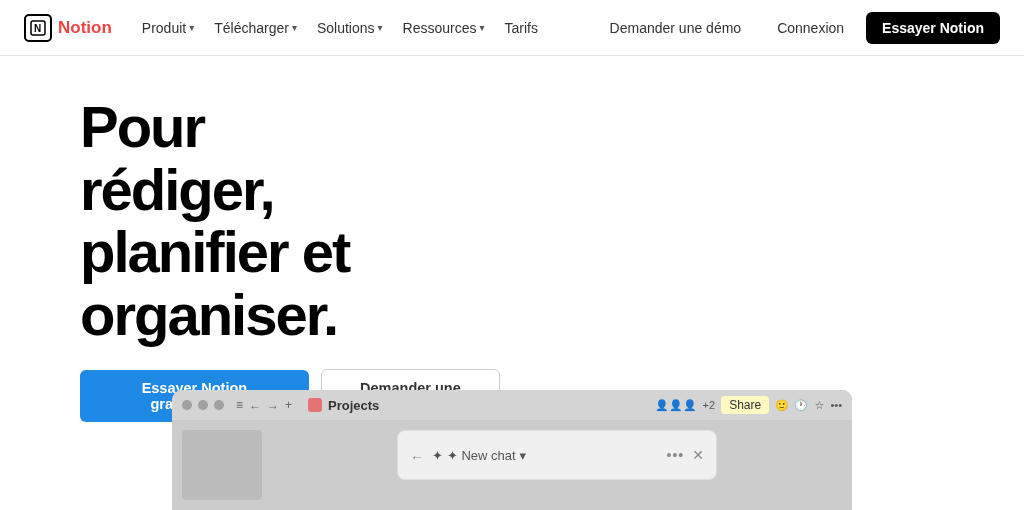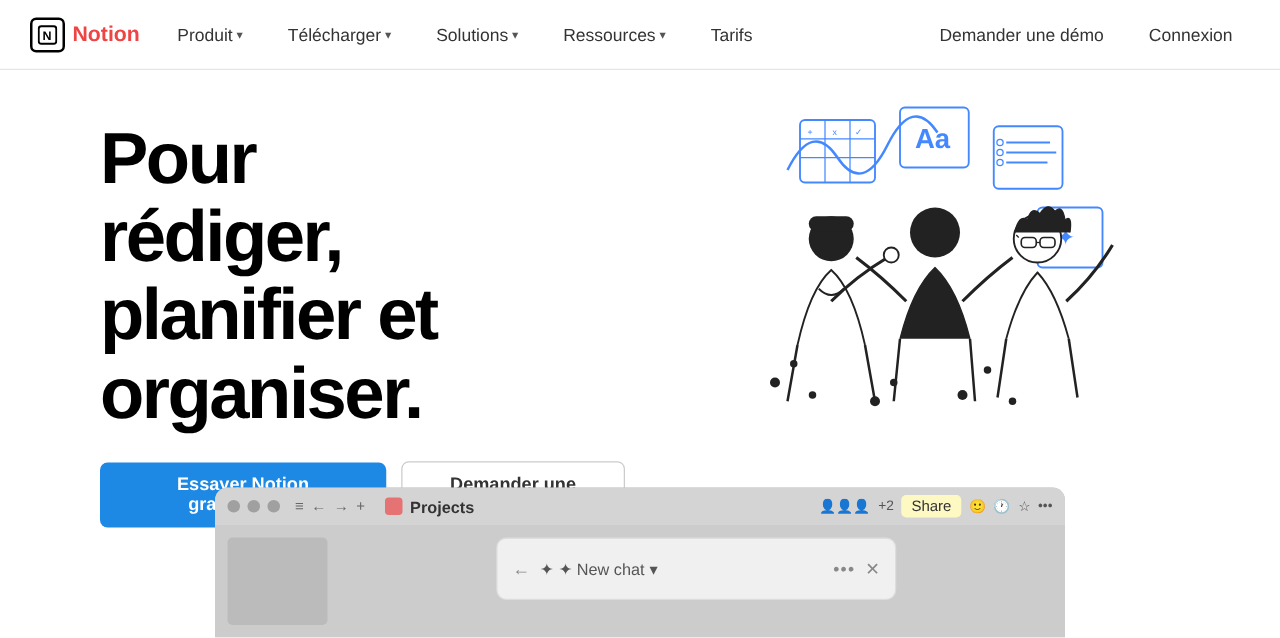--- a/index.html
+++ b/index.html
@@ -43,21 +43,21 @@
       color: #000;
     }
     .nav-logo-text {
       font-size: 17px;
       font-weight: 700;
       color: #ef4444;
     }
     .nav-links {
       display: flex;
       align-items: center;
-      gap: 16px;
+      gap: 0;
     }
     .nav-link {
       display: flex;
       align-items: center;
       gap: 3px;
       padding: 6px 10px;
       font-size: 14px;
       color: #333;
       cursor: pointer;
       border-radius: 5px;
@@ -100,20 +100,21 @@
       background: #000;
       border: none;
       border-radius: 6px;
       cursor: pointer;
       font-weight: 600;
     }
 
     
     .hero {
       display: flex;
+      flex-direction: column;
       padding: 30px 60px 0 80px;
       position: relative;
       height: calc(510px - 56px - 100px);
       align-items: flex-start;
     }
     .hero-left {
       flex: 0 0 auto;
       max-width: 420px;
       padding-top: 10px;
     }
@@ -318,20 +319,21 @@
       <span class="chevron">▾</span>
     </div>
     <div class="nav-link">
       <span>Tarifs</span>
     </div>
   </div>
 
   <div class="nav-right">
     <button class="btn-demo">Demander une démo</button>
     <button class="btn-connexion">Connexion</button>
+    <button class="btn-try">Essayer Notion</button>
   </div>
 </nav>
 
 <div class="hero">
   <div class="hero-left">
     <h1 class="hero-title">
       Pour<br>rédiger,<br>planifier et<br>organiser.
     </h1>
     <div class="hero-buttons">
       <button class="btn-cta-primary">Essayer Notion gratuitement</button>

